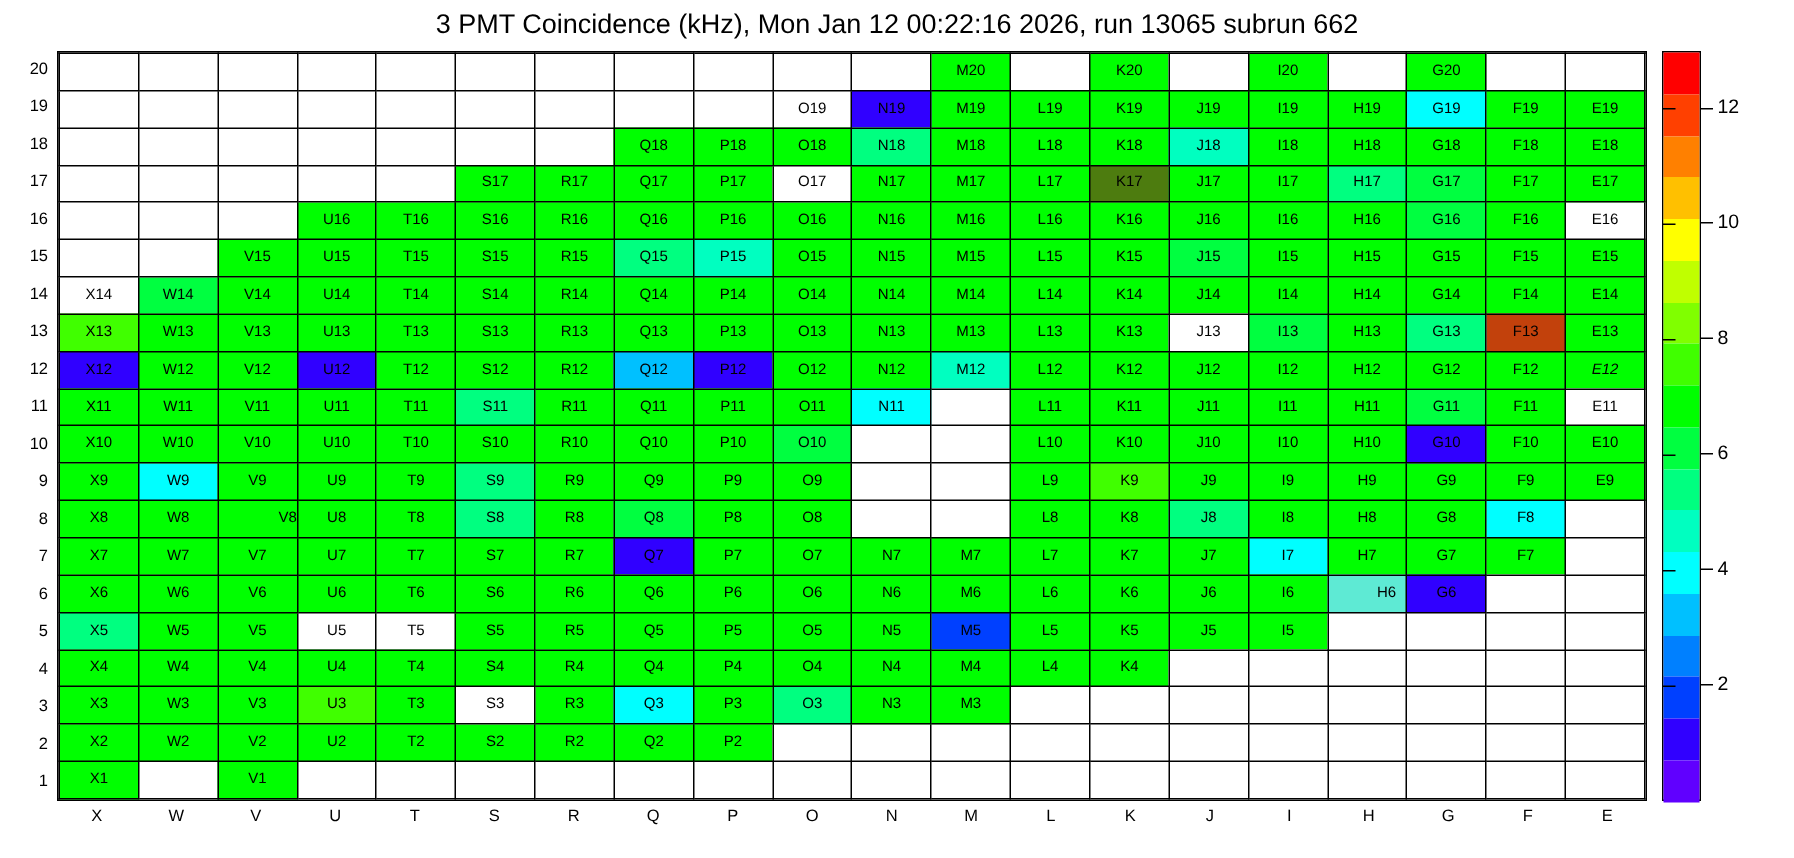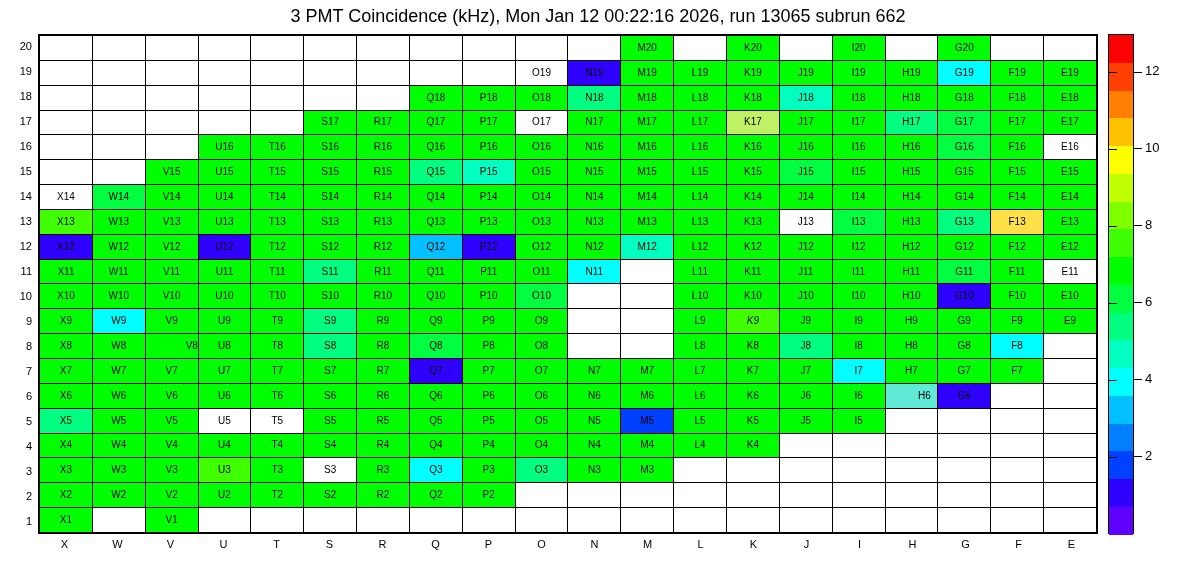--- a/index.html
+++ b/index.html
@@ -148,21 +148,21 @@
             <td></td>
             <td></td>
             <td style="background: rgb(0, 255, 0);">S17</td>
             <td style="background: rgb(0, 255, 0);">R17</td>
             <td style="background: rgb(0, 255, 0);">Q17</td>
             <td style="background: rgb(0, 255, 0);">P17</td>
             <td style="background: rgb(255, 255, 255);">O17</td>
             <td style="background: rgb(0, 255, 0);">N17</td>
             <td style="background: rgb(0, 255, 0);">M17</td>
             <td style="background: rgb(0, 255, 0);">L17</td>
-            <td style="background: #bef264;">K17</td>
+            <td style="background: #4d7c0f;">K17</td>
             <td style="background: rgb(0, 255, 0);">J17</td>
             <td style="background: rgb(0, 255, 0);">I17</td>
             <td style="background: rgb(0, 255, 128);">H17</td>
             <td style="background: rgb(0, 255, 64);">G17</td>
             <td style="background: rgb(0, 255, 0);">F17</td>
             <td style="background: rgb(0, 255, 0);">E17</td>
           </tr>
           <tr>
             <td></td>
             <td></td>
@@ -241,21 +241,21 @@
             <td style="background: rgb(0, 255, 0);">P13</td>
             <td style="background: rgb(0, 255, 0);">O13</td>
             <td style="background: rgb(0, 255, 0);">N13</td>
             <td style="background: rgb(0, 255, 0);">M13</td>
             <td style="background: rgb(0, 255, 0);">L13</td>
             <td style="background: rgb(0, 255, 0);">K13</td>
             <td style="background: rgb(255, 255, 255);">J13</td>
             <td style="background: rgb(0, 255, 64);">I13</td>
             <td style="background: rgb(0, 255, 0);">H13</td>
             <td style="background: rgb(0, 255, 128);">G13</td>
-            <td style="background: #fde047; margin-left: 45px;">F13</td>
+            <td style="background: #c2410c; margin-left: 45px;">F13</td>
             <td style="background: rgb(0, 255, 0);">E13</td>
           </tr>
           <tr>
             <td style="background: rgb(48, 0, 255);">X12</td>
             <td style="background: rgb(0, 255, 0);">W12</td>
             <td style="background: rgb(0, 255, 0);">V12</td>
             <td style="background: rgb(48, 0, 255);">U12</td>
             <td style="background: rgb(0, 255, 0);">T12</td>
             <td style="background: rgb(0, 255, 0);">S12</td>
             <td style="background: rgb(0, 255, 0);">R12</td>
@@ -264,21 +264,21 @@
             <td style="background: rgb(0, 255, 0);">O12</td>
             <td style="background: rgb(0, 255, 0);">N12</td>
             <td style="background: rgb(0, 255, 192);">M12</td>
             <td style="background: rgb(0, 255, 0);">L12</td>
             <td style="background: rgb(0, 255, 0);">K12</td>
             <td style="background: rgb(0, 255, 0);">J12</td>
             <td style="background: rgb(0, 255, 0);">I12</td>
             <td style="background: rgb(0, 255, 0);">H12</td>
             <td style="background: rgb(0, 255, 0);">G12</td>
             <td style="background: rgb(0, 255, 0);">F12</td>
-            <td style="background: rgb(0, 255, 0);">E12</td>
+            <td style="background: rgb(0, 255, 0); font-style: italic;">E12</td>
           </tr>
           <tr>
             <td style="background: rgb(0, 255, 0);">X11</td>
             <td style="background: rgb(0, 255, 0);">W11</td>
             <td style="background: rgb(0, 255, 0);">V11</td>
             <td style="background: rgb(0, 255, 0);">U11</td>
             <td style="background: rgb(0, 255, 0);">T11</td>
             <td style="background: rgb(0, 255, 128);">S11</td>
             <td style="background: rgb(0, 255, 0);">R11</td>
             <td style="background: rgb(0, 255, 0);">Q11</td>
@@ -324,21 +324,21 @@
             <td style="background: rgb(0, 255, 0);">U9</td>
             <td style="background: rgb(0, 255, 0);">T9</td>
             <td style="background: rgb(0, 255, 128);">S9</td>
             <td style="background: rgb(0, 255, 0);">R9</td>
             <td style="background: rgb(0, 255, 0);">Q9</td>
             <td style="background: rgb(0, 255, 0);">P9</td>
             <td style="background: rgb(0, 255, 0);">O9</td>
             <td></td>
             <td></td>
             <td style="background: rgb(0, 255, 0);">L9</td>
-            <td style="background: rgb(64, 255, 0); font-style: italic;">K9</td>
+            <td style="background: rgb(64, 255, 0);">K9</td>
             <td style="background: rgb(0, 255, 0);">J9</td>
             <td style="background: rgb(0, 255, 0);">I9</td>
             <td style="background: rgb(0, 255, 0);">H9</td>
             <td style="background: rgb(0, 255, 0);">G9</td>
             <td style="background: rgb(0, 255, 0);">F9</td>
             <td style="background: rgb(0, 255, 0);">E9</td>
           </tr>
           <tr>
             <td style="background: rgb(0, 255, 0);">X8</td>
             <td style="background: rgb(0, 255, 0);">W8</td>

